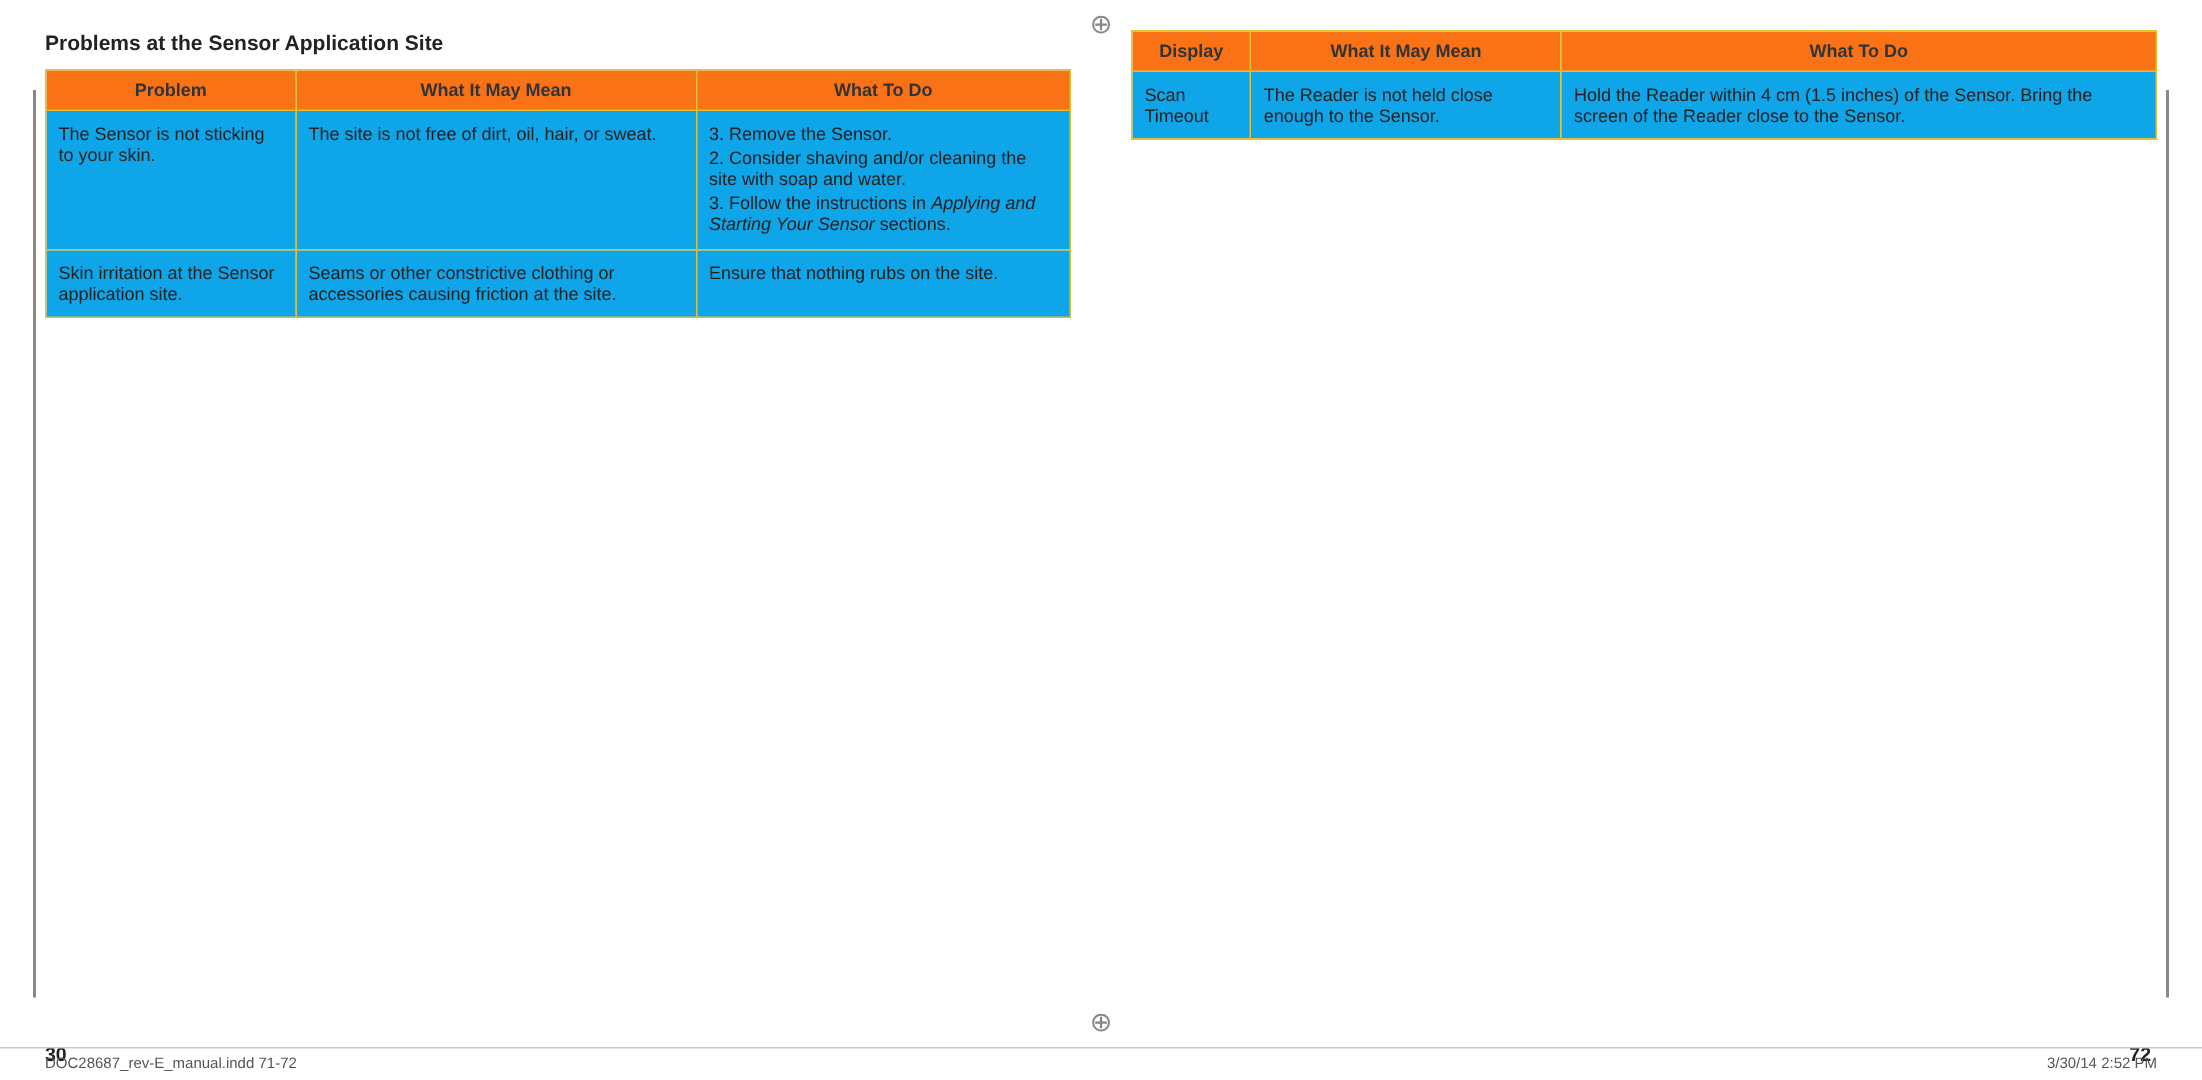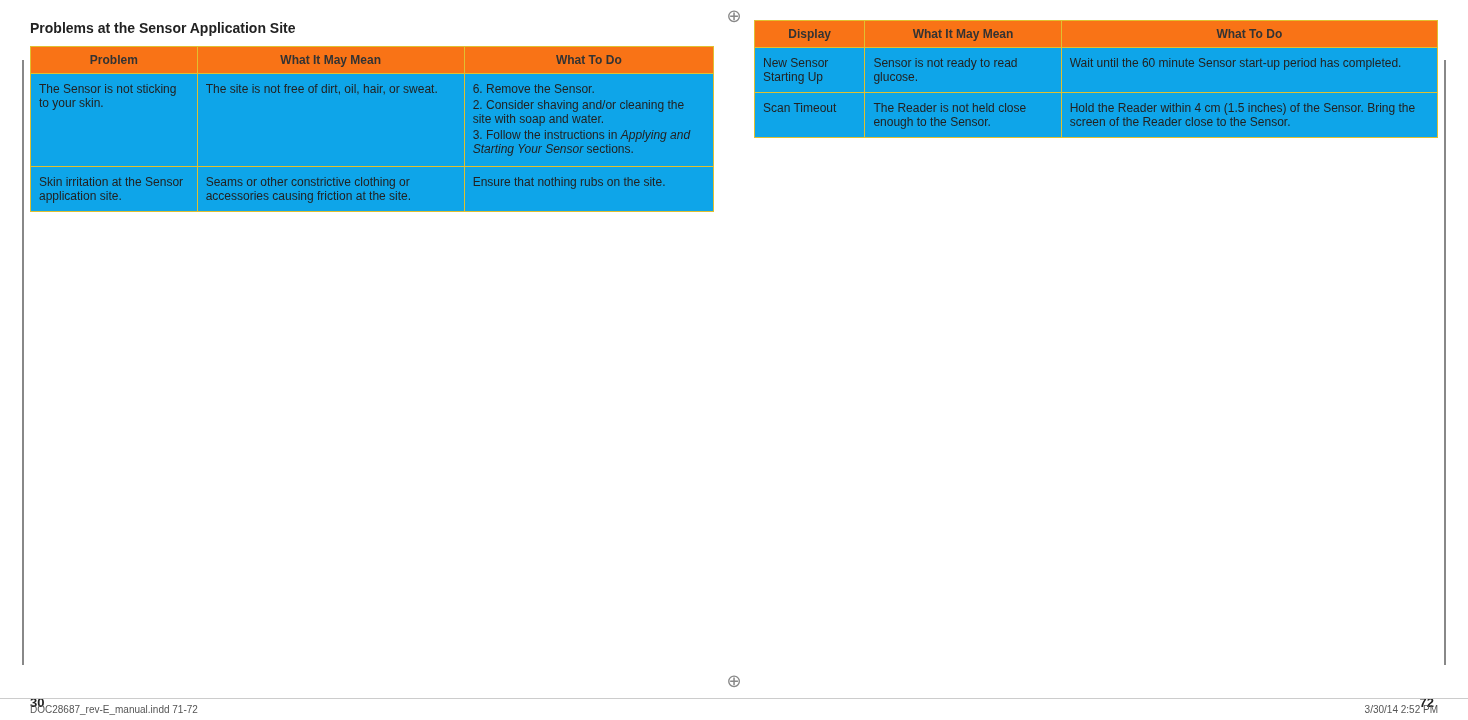--- a/index.html
+++ b/index.html
@@ -120,21 +120,21 @@
           <th>Problem</th>
           <th>What It May Mean</th>
           <th>What To Do</th>
         </tr>
       </thead>
       <tbody>
         <tr>
           <td>The Sensor is not sticking to your skin.</td>
           <td>The site is not free of dirt, oil, hair, or sweat.</td>
           <td>
-            <div class="list-item">6. Remove the Sensor.</div>
+            <div class="list-item">3. Remove the Sensor.</div>
             <div class="list-item">2. Consider shaving and/or cleaning the site with soap and water.</div>
             <div class="list-item">3. Follow the instructions in <span class="italic-text">Applying and Starting Your Sensor</span> sections.</div>
           </td>
         </tr>
         <tr>
           <td>Skin irritation at the Sensor application site.</td>
           <td>Seams or other constrictive clothing or accessories causing friction at the site.</td>
           <td>Ensure that nothing rubs on the site.</td>
         </tr>
       </tbody>
@@ -145,25 +145,20 @@
     <table>
       <thead>
         <tr>
           <th>Display</th>
           <th>What It May Mean</th>
           <th>What To Do</th>
         </tr>
       </thead>
       <tbody>
         <tr>
-          <td>New Sensor Starting Up</td>
-          <td>Sensor is not ready to read glucose.</td>
-          <td>Wait until the 60 minute Sensor start-up period has completed.</td>
-        </tr>
-        <tr>
           <td>Scan Timeout</td>
           <td>The Reader is not held close enough to the Sensor.</td>
           <td>Hold the Reader within 4 cm (1.5 inches) of the Sensor. Bring the screen of the Reader close to the Sensor.</td>
         </tr>
       </tbody>
     </table>
   </div>
 </div>
 
 <div class="page-number page-number-left">30</div>

